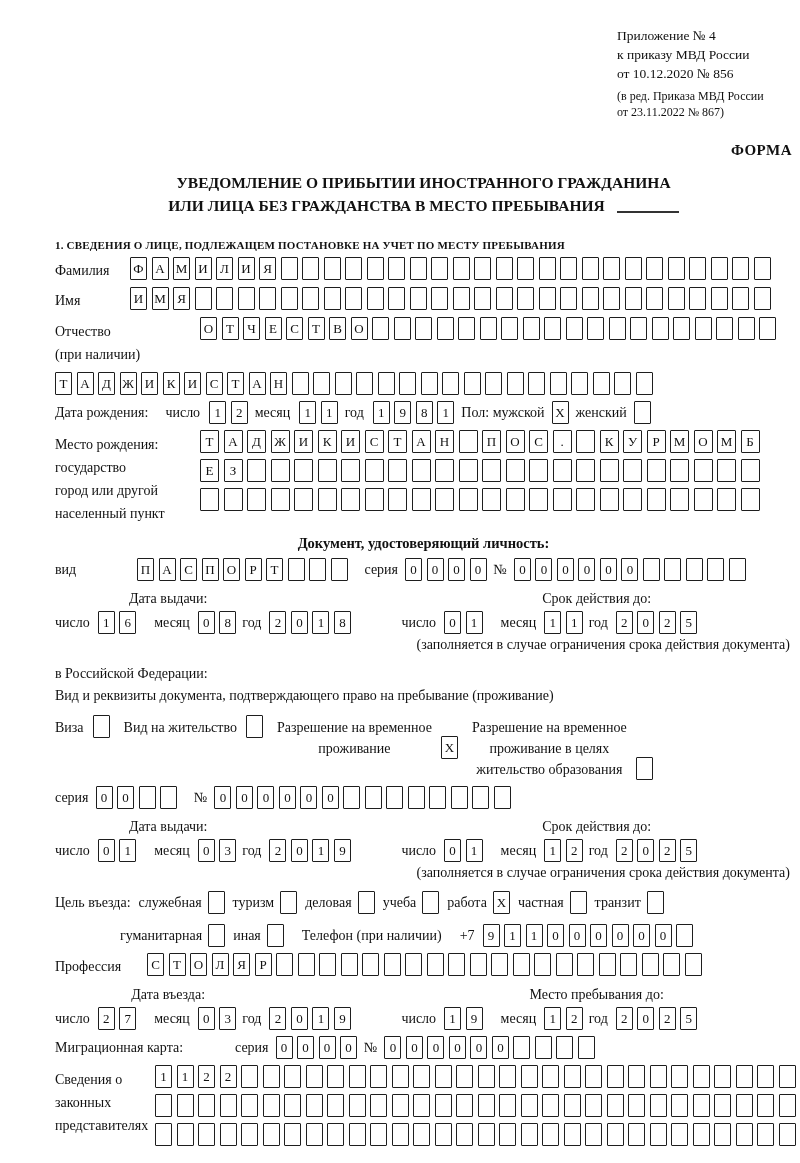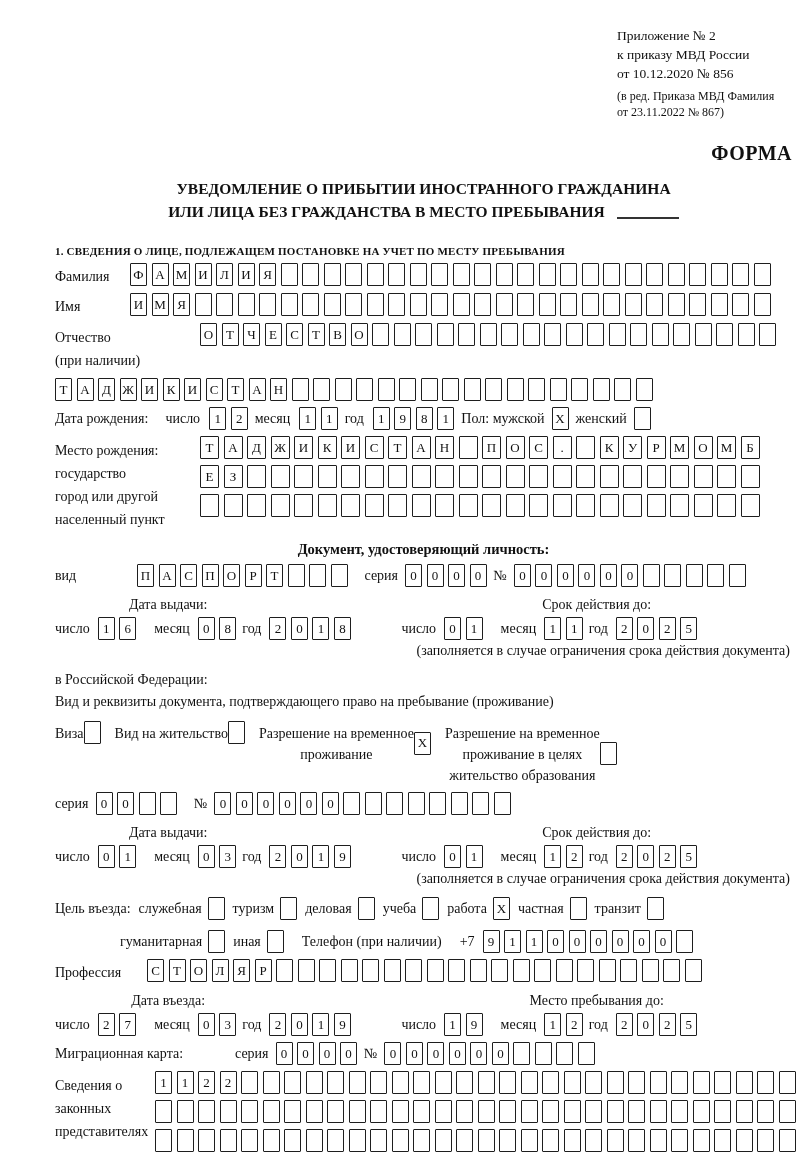--- a/index.html
+++ b/index.html
@@ -9,21 +9,21 @@
     font-family: "Liberation Serif", "DejaVu Serif", serif;
     font-size: 14px; overflow: hidden;
   }
   .page { padding: 26px 8px 0 55px; width: 800px; }
 
   
   .appendix { margin-left: 562px; width: 175px; }
   .app-line { font-size: 13.5px; line-height: 19px; }
   .app-line.small { font-size: 12px; line-height: 16px; }
   .app-line.gap { margin-top: 5px; }
-  .forma { text-align: right; font-weight: bold; font-size: 20px; margin-top: 22px; letter-spacing: .5px; }
+  .forma { text-align: right; font-weight: bold; font-size: 15px; margin-top: 22px; letter-spacing: .5px; }
 
   
   .title { text-align: center; font-weight: bold; font-size: 15.5px; line-height: 23px; margin-top: 12px; }
   .title-underline { display: inline-block; width: 62px; border-bottom: 2px solid #333; margin-left: 12px; vertical-align: -2px; }
   .sec-heading { font-weight: bold; font-size: 11px; margin-top: 22px; letter-spacing: .2px; white-space: nowrap; }
 
   
   .frow { display: flex; align-items: flex-start; margin-top: 6px; }
   .flabel { flex: 0 0 auto; padding-top: 3px; line-height: 21px; }
   .w75  { width: 75px; }  .w110 { width: 113px; } .w145 { width: 145px; }
@@ -50,39 +50,39 @@
   .colL { flex: 0 0 47%; } .colR { flex: 1; }
   .dhead { text-align: center; line-height: 19px; }
   .dhead-l { padding-right: 120px; }
   .dline { display: flex; align-items: center; gap: 6px; margin-top: 3px; }
   .dlbl { padding-right: 2px; }
   .grp-gap { margin-left: 12px; }
   .note { font-size: 14px; text-align: right; margin-top: 3px; padding-right: 2px; }
 
   
   .opts { display: flex; align-items: flex-start; margin-top: 8px; gap: 14px; }
-  .opt { display: flex; align-items: center; }
+  .opt { display: flex; align-items: flex-end; gap: 9px; }
   .optlab { text-align: center; line-height: 21px; padding-top: 2px; }
   .intro { line-height: 22px; margin-top: 10px; }
 
   
   .purpose { display: flex; align-items: center; gap: 8px; margin-top: 10px; flex-wrap: nowrap; }
   .purpose .pair { display: flex; align-items: center; gap: 6px; }
   .indent65 { margin-left: 65px; }
 </style>
 </head>
 <body>
 
 <div class="page">
 
   <div class="appendix">
-    <div class="app-line">Приложение № 2</div>
+    <div class="app-line">Приложение № 4</div>
     <div class="app-line">к приказу МВД России</div>
     <div class="app-line">от 10.12.2020 № 856</div>
-    <div class="app-line small gap">(в ред. Приказа МВД Фамилия</div>
+    <div class="app-line small gap">(в ред. Приказа МВД России</div>
     <div class="app-line small">от 23.11.2022 № 867)</div>
     <div class="forma">ФОРМА</div>
   </div>
 
   <div class="title">
     <div>УВЕДОМЛЕНИЕ О ПРИБЫТИИ ИНОСТРАННОГО ГРАЖДАНИНА</div>
     <div><span>ИЛИ ЛИЦА БЕЗ ГРАЖДАНСТВА В МЕСТО ПРЕБЫВАНИЯ</span><span class="title-underline"></span></div>
   </div>
 
   <div class="sec-heading">1. СВЕДЕНИЯ О ЛИЦЕ, ПОДЛЕЖАЩЕМ ПОСТАНОВКЕ НА УЧЕТ ПО МЕСТУ ПРЕБЫВАНИЯ</div>

